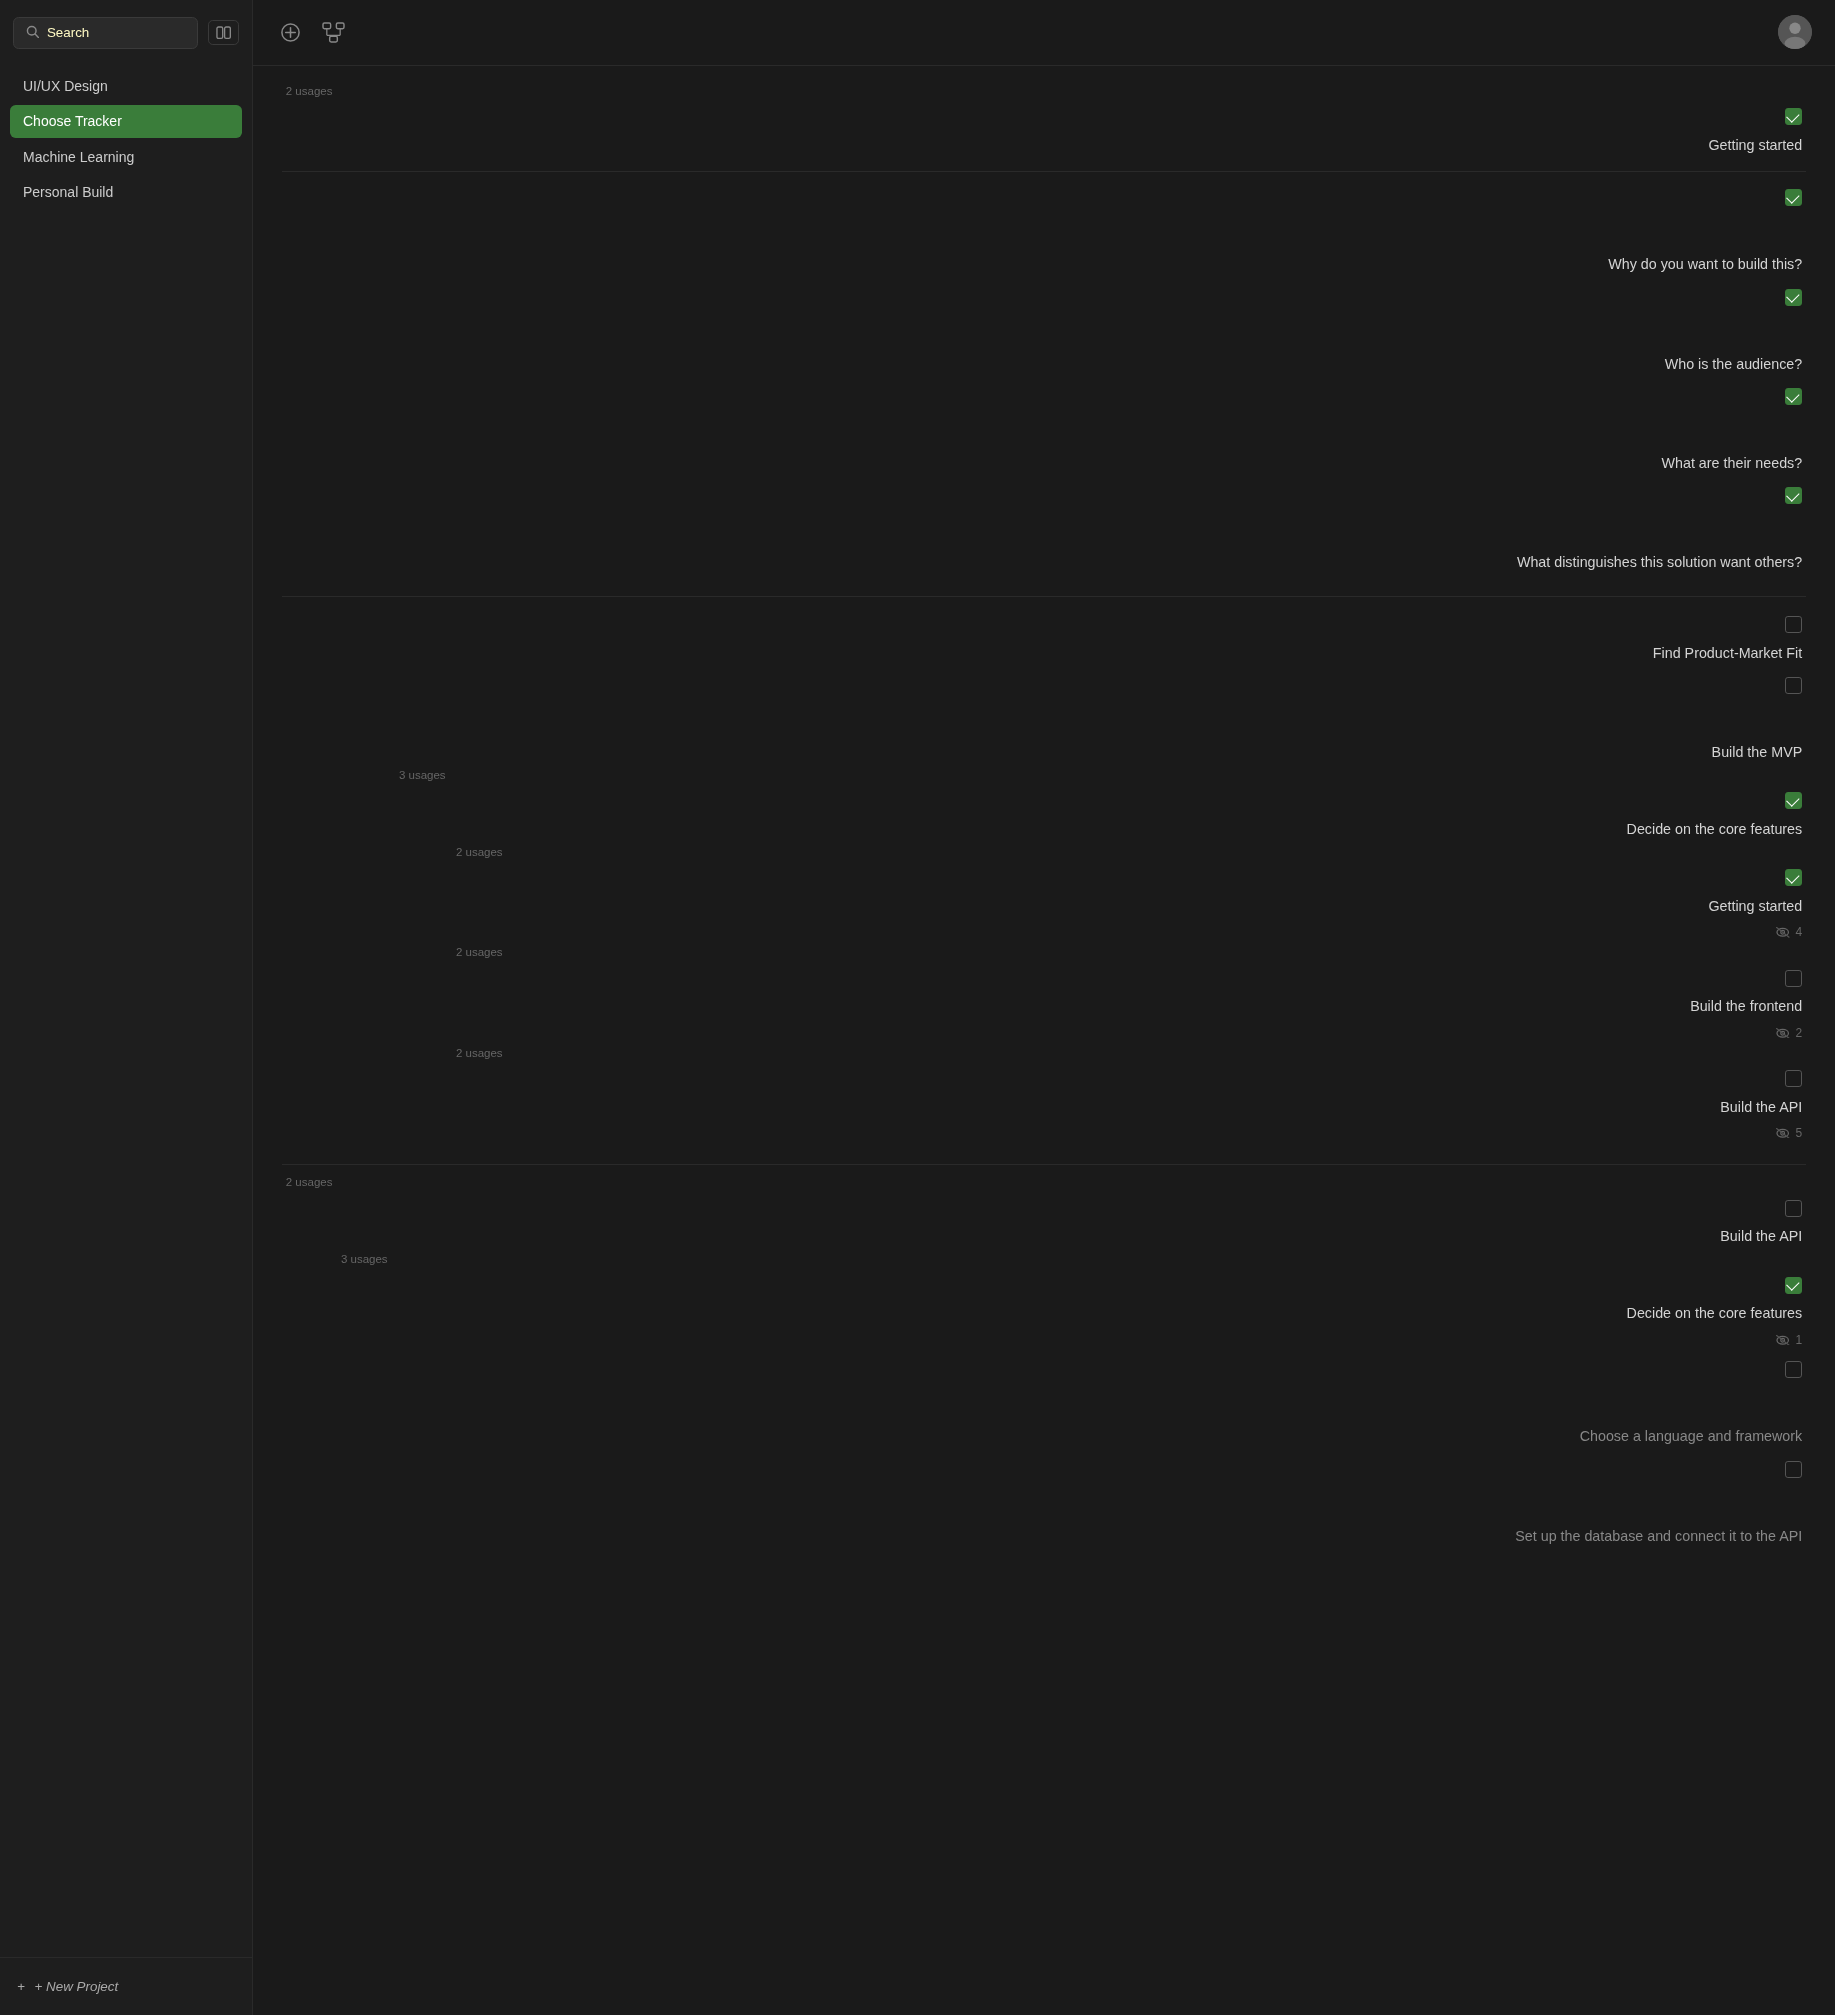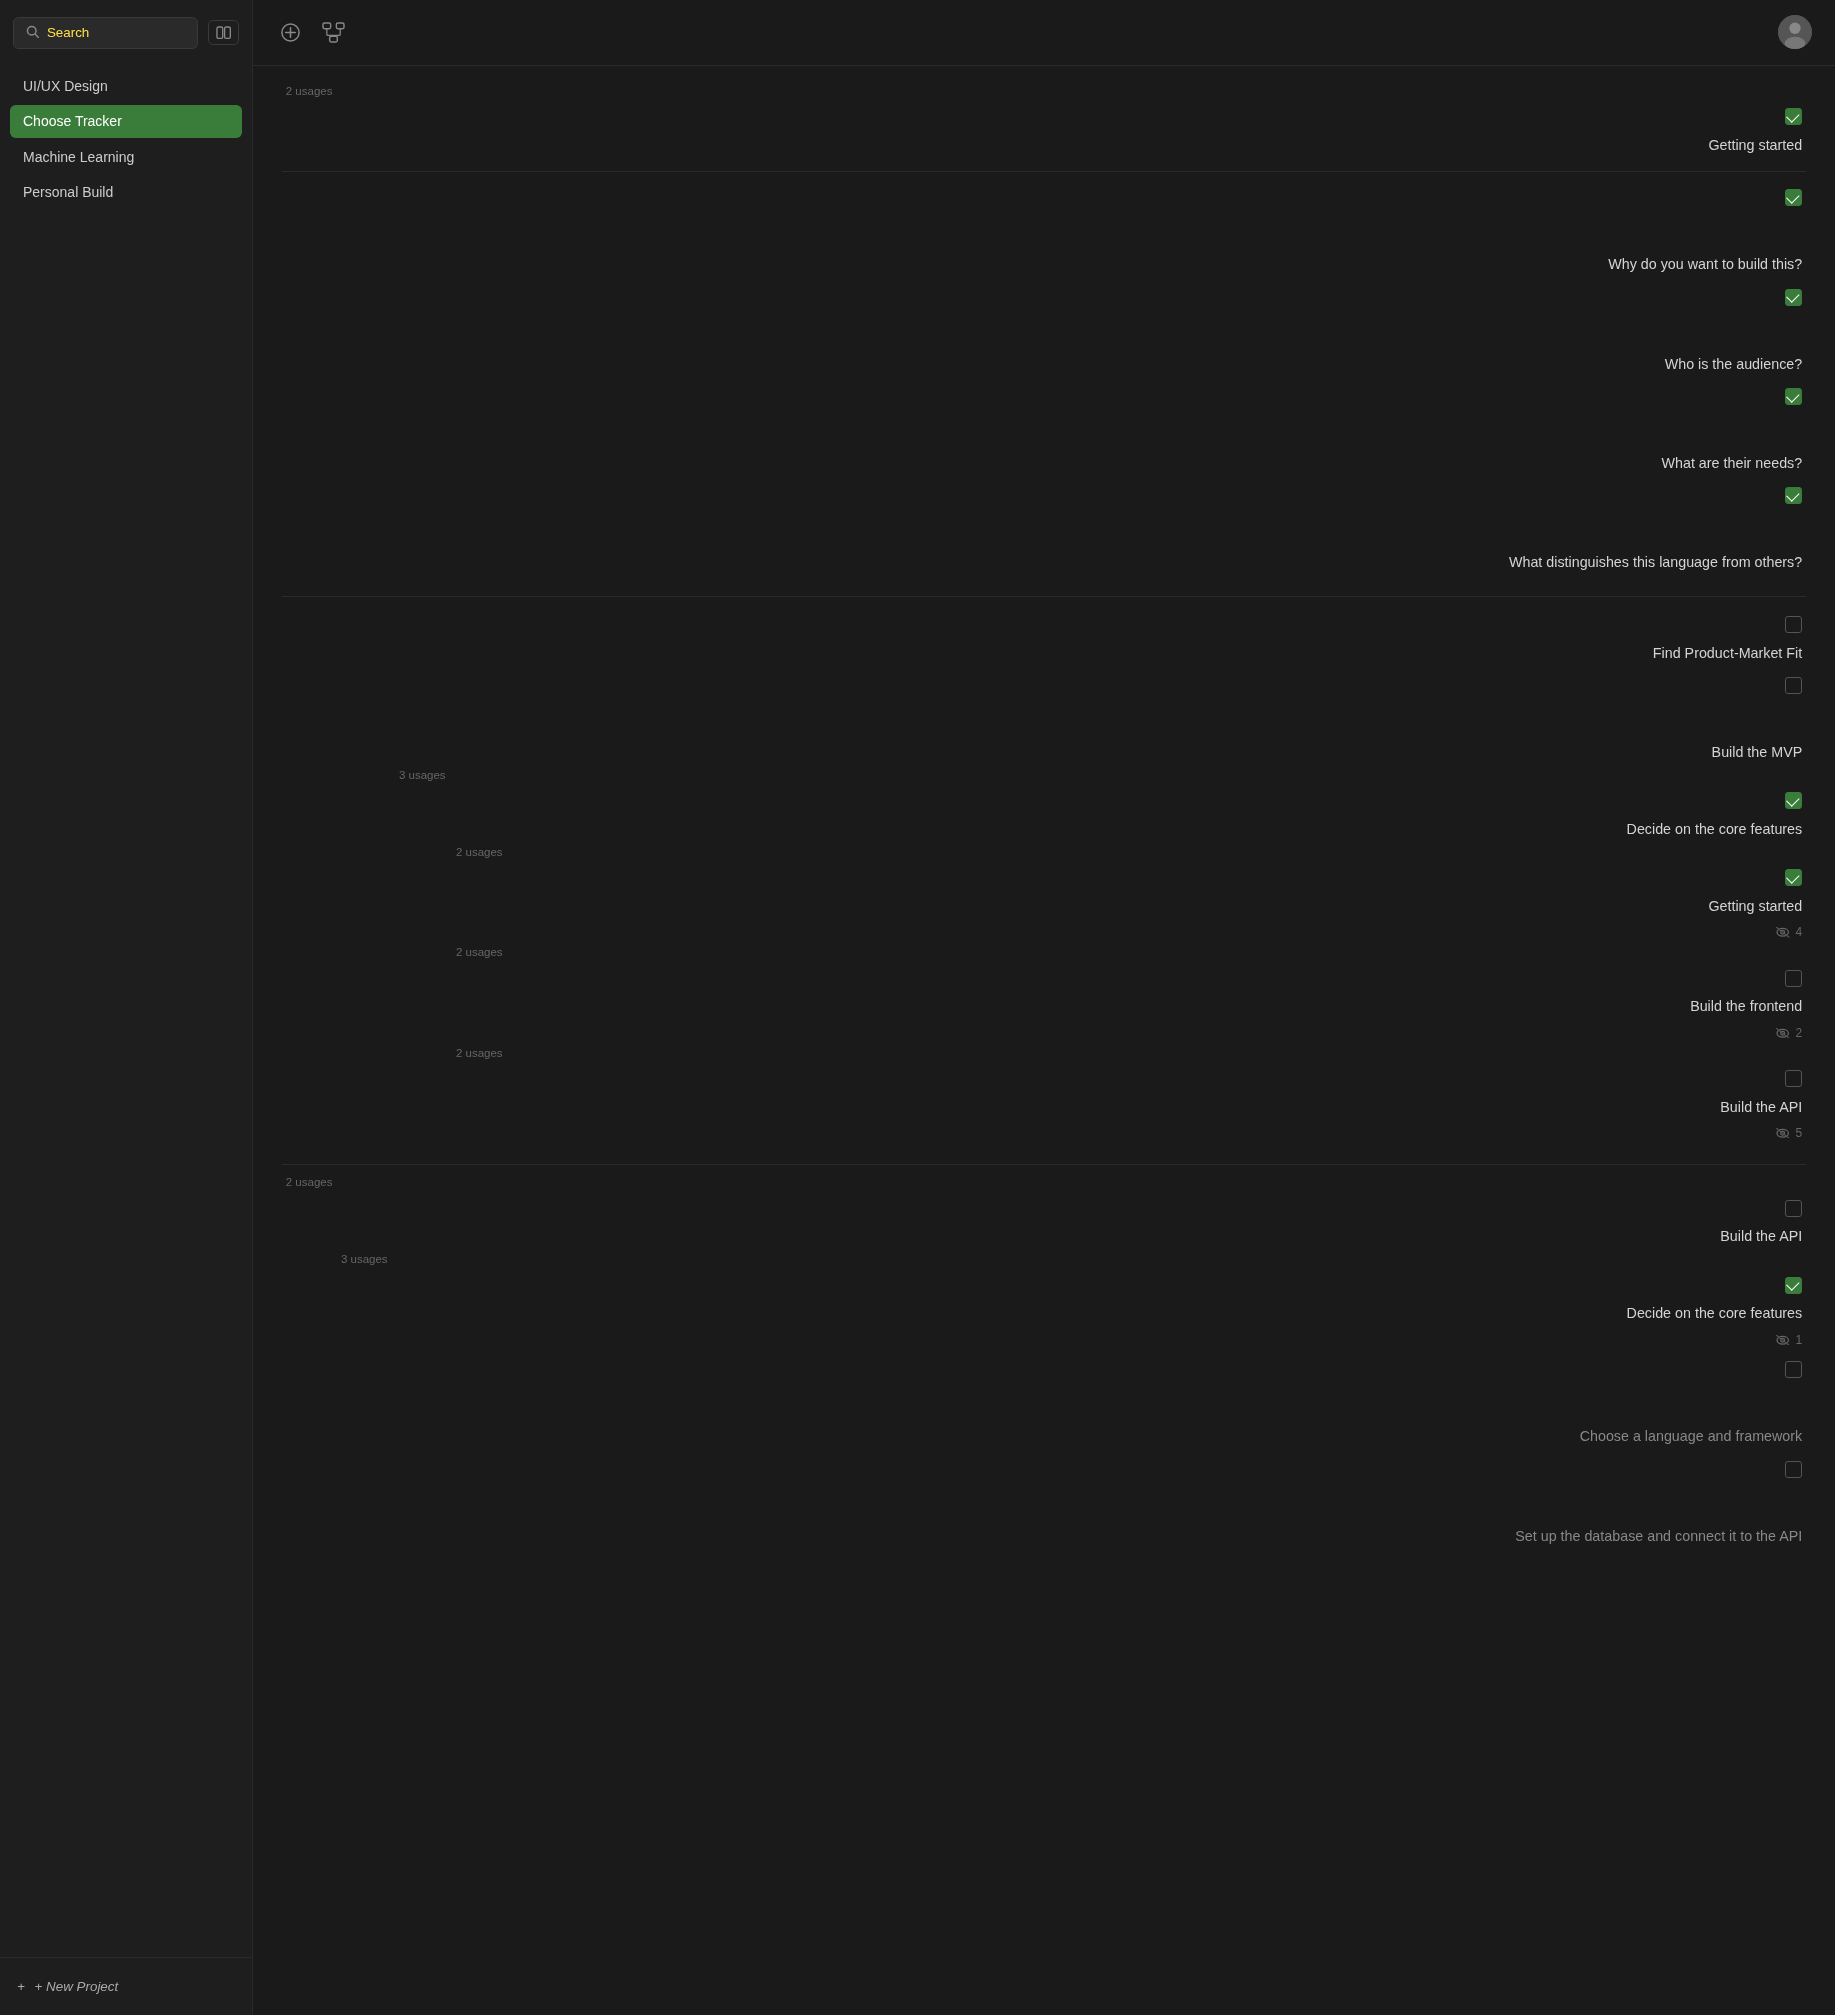--- a/index.html
+++ b/index.html
@@ -43,21 +43,21 @@
       flex: 1;
       cursor: text;
     }
 
     .search-icon-svg {
       color: #888;
       flex-shrink: 0;
     }
 
     .search-text {
-      color: #fde047;
+      color: #fef9c3;
       font-size: 13.4px;
     }
 
     .sidebar-toggle-btn {
       background: none;
       border: 1px solid #3a3a3a;
       border-radius: 4.8px;
       padding: 4.8px 6.7px;
       color: #888;
       cursor: pointer;
@@ -344,21 +344,21 @@
       <div class="task-item indent-1">
         <div class="checkbox checked"></div>
         <span class="task-label">Who is the audience?</span>
       </div>
       <div class="task-item indent-1">
         <div class="checkbox checked"></div>
         <span class="task-label">What are their needs?</span>
       </div>
       <div class="task-item indent-1">
         <div class="checkbox checked"></div>
-        <span class="task-label">What distinguishes this language from others?</span>
+        <span class="task-label">What distinguishes this solution want others?</span>
       </div>
     </div>
 
     <div class="section-divider"></div>
 
     <div class="task-group">
       <div class="task-item">
         <div class="checkbox"></div>
         <span class="task-label">Find Product-Market Fit</span>
       </div>

